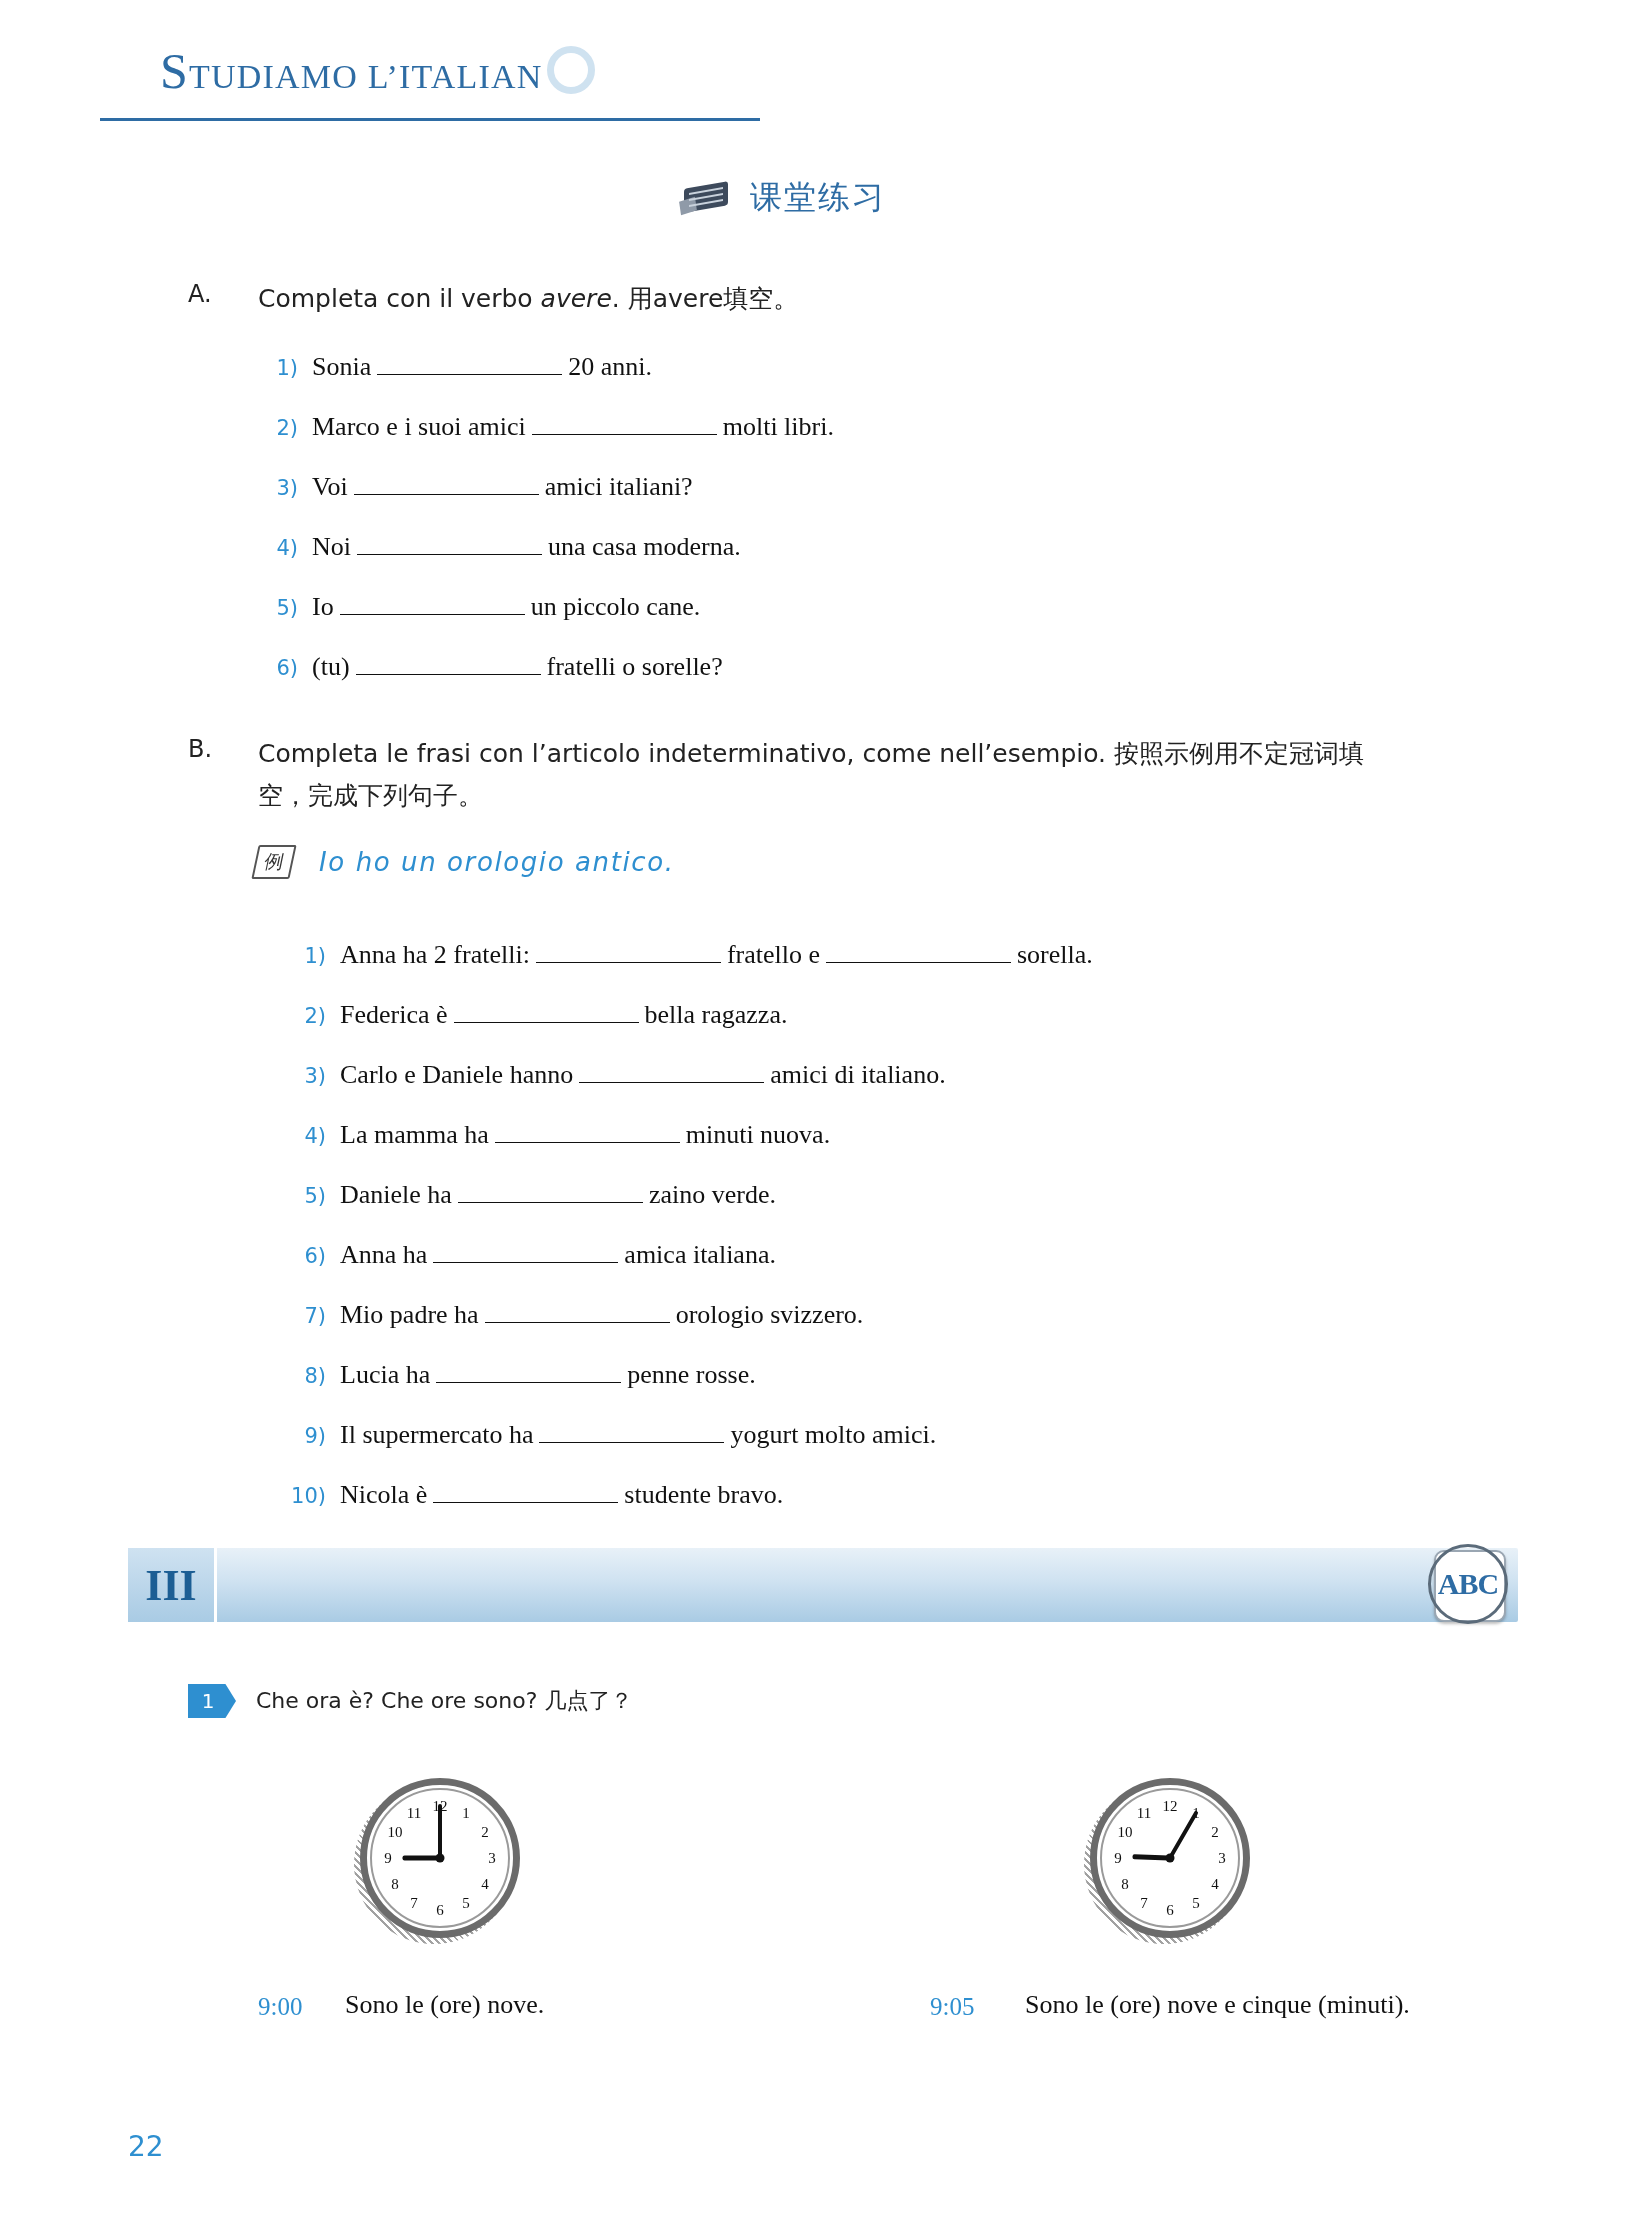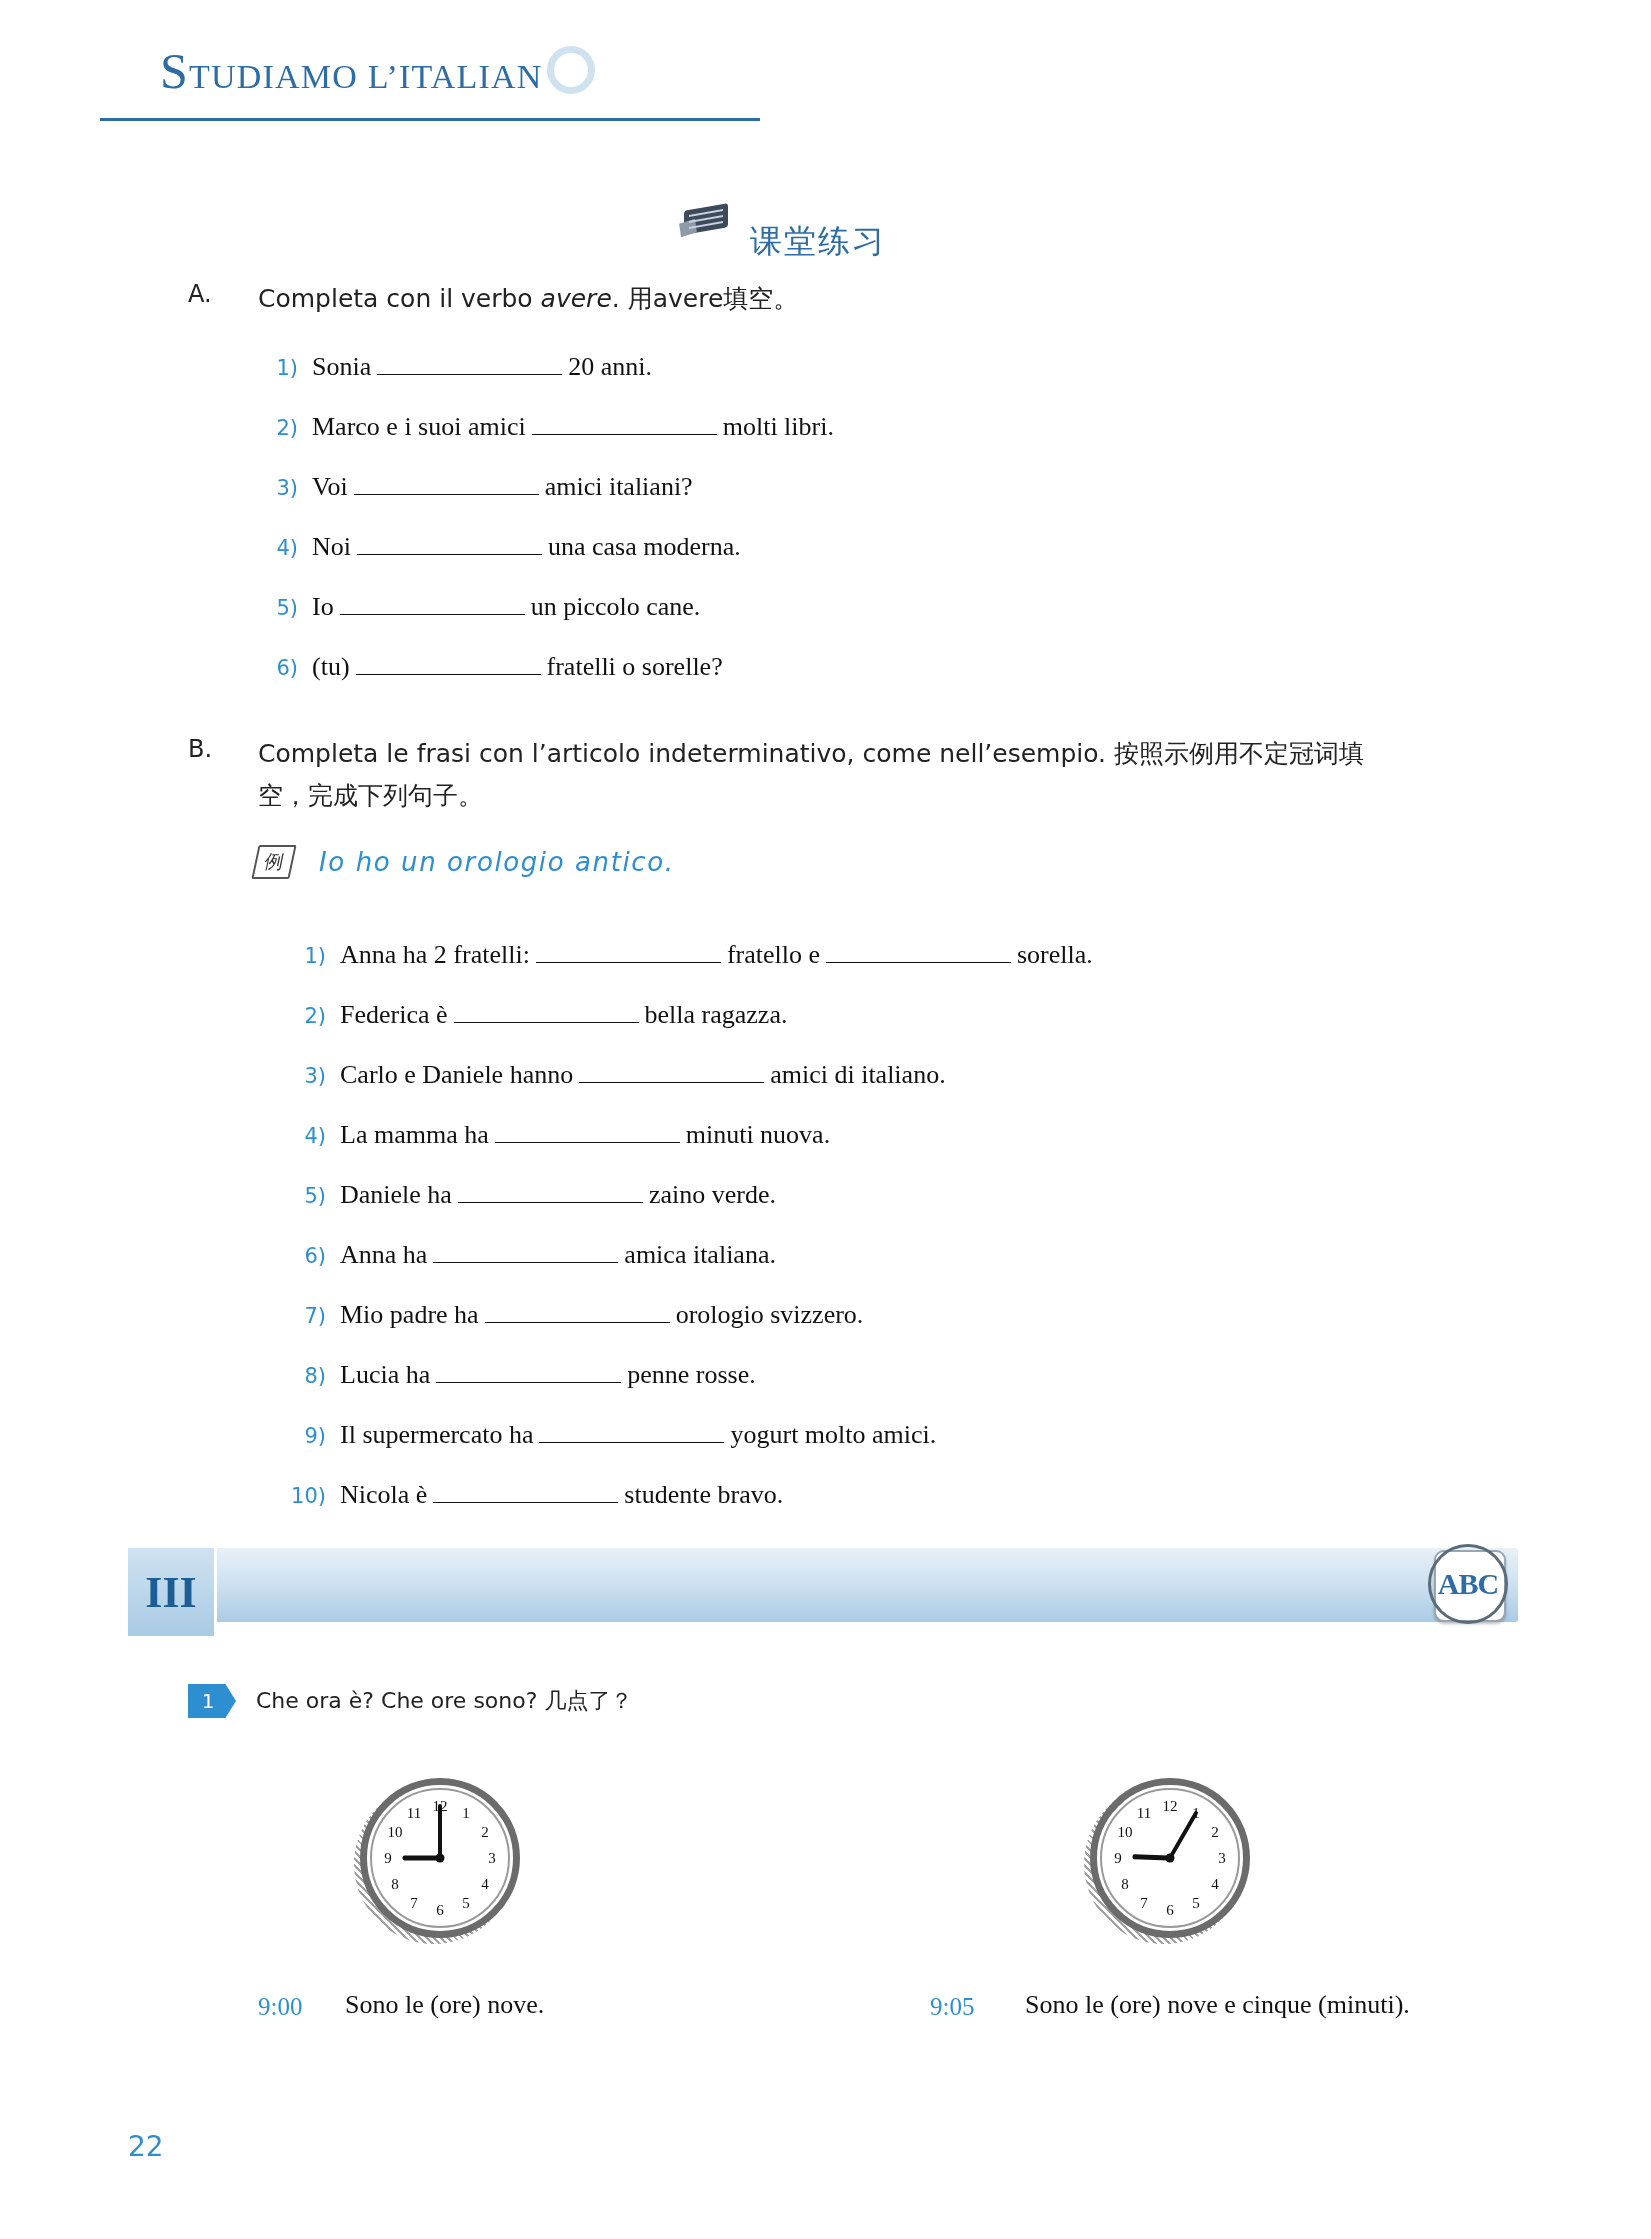--- a/index.html
+++ b/index.html
@@ -64,21 +64,20 @@
     top: 176px;
     display: flex;
     align-items: center;
     gap: 14px;
   }
   .classwork .label {
     font-size: 32px;
     color: #2e6ca4;
     font-family: "DejaVu Sans", sans-serif;
     letter-spacing: 2px;
-    margin-top: 44px;
   }
   .pen-icon {
     width: 56px;
     height: 42px;
     position: relative;
   }
   .pen-icon .body {
     position: absolute;
     left: 4px; top: 8px;
     width: 44px; height: 24px;
@@ -189,21 +188,21 @@
   .banner .bar {
     position: absolute;
     left: 0; top: 0;
     width: 1390px; height: 74px;
     background: linear-gradient(180deg, #e8f1f8 0%, #cfe2f1 45%, #a9cbe4 100%);
     border-radius: 2px;
   }
   .banner .numbox {
     position: absolute;
     left: 0; top: 0;
-    width: 86px; height: 88px;
+    width: 86px; height: 74px;
     background: linear-gradient(180deg, #cfe2f1 0%, #a9cbe4 100%);
     border-right: 3px solid #ffffff;
     display: flex;
     align-items: center;
     justify-content: center;
     font-family: "Liberation Serif", serif;
     font-size: 44px;
     color: #1c5e94;
     font-weight: bold;
   }

